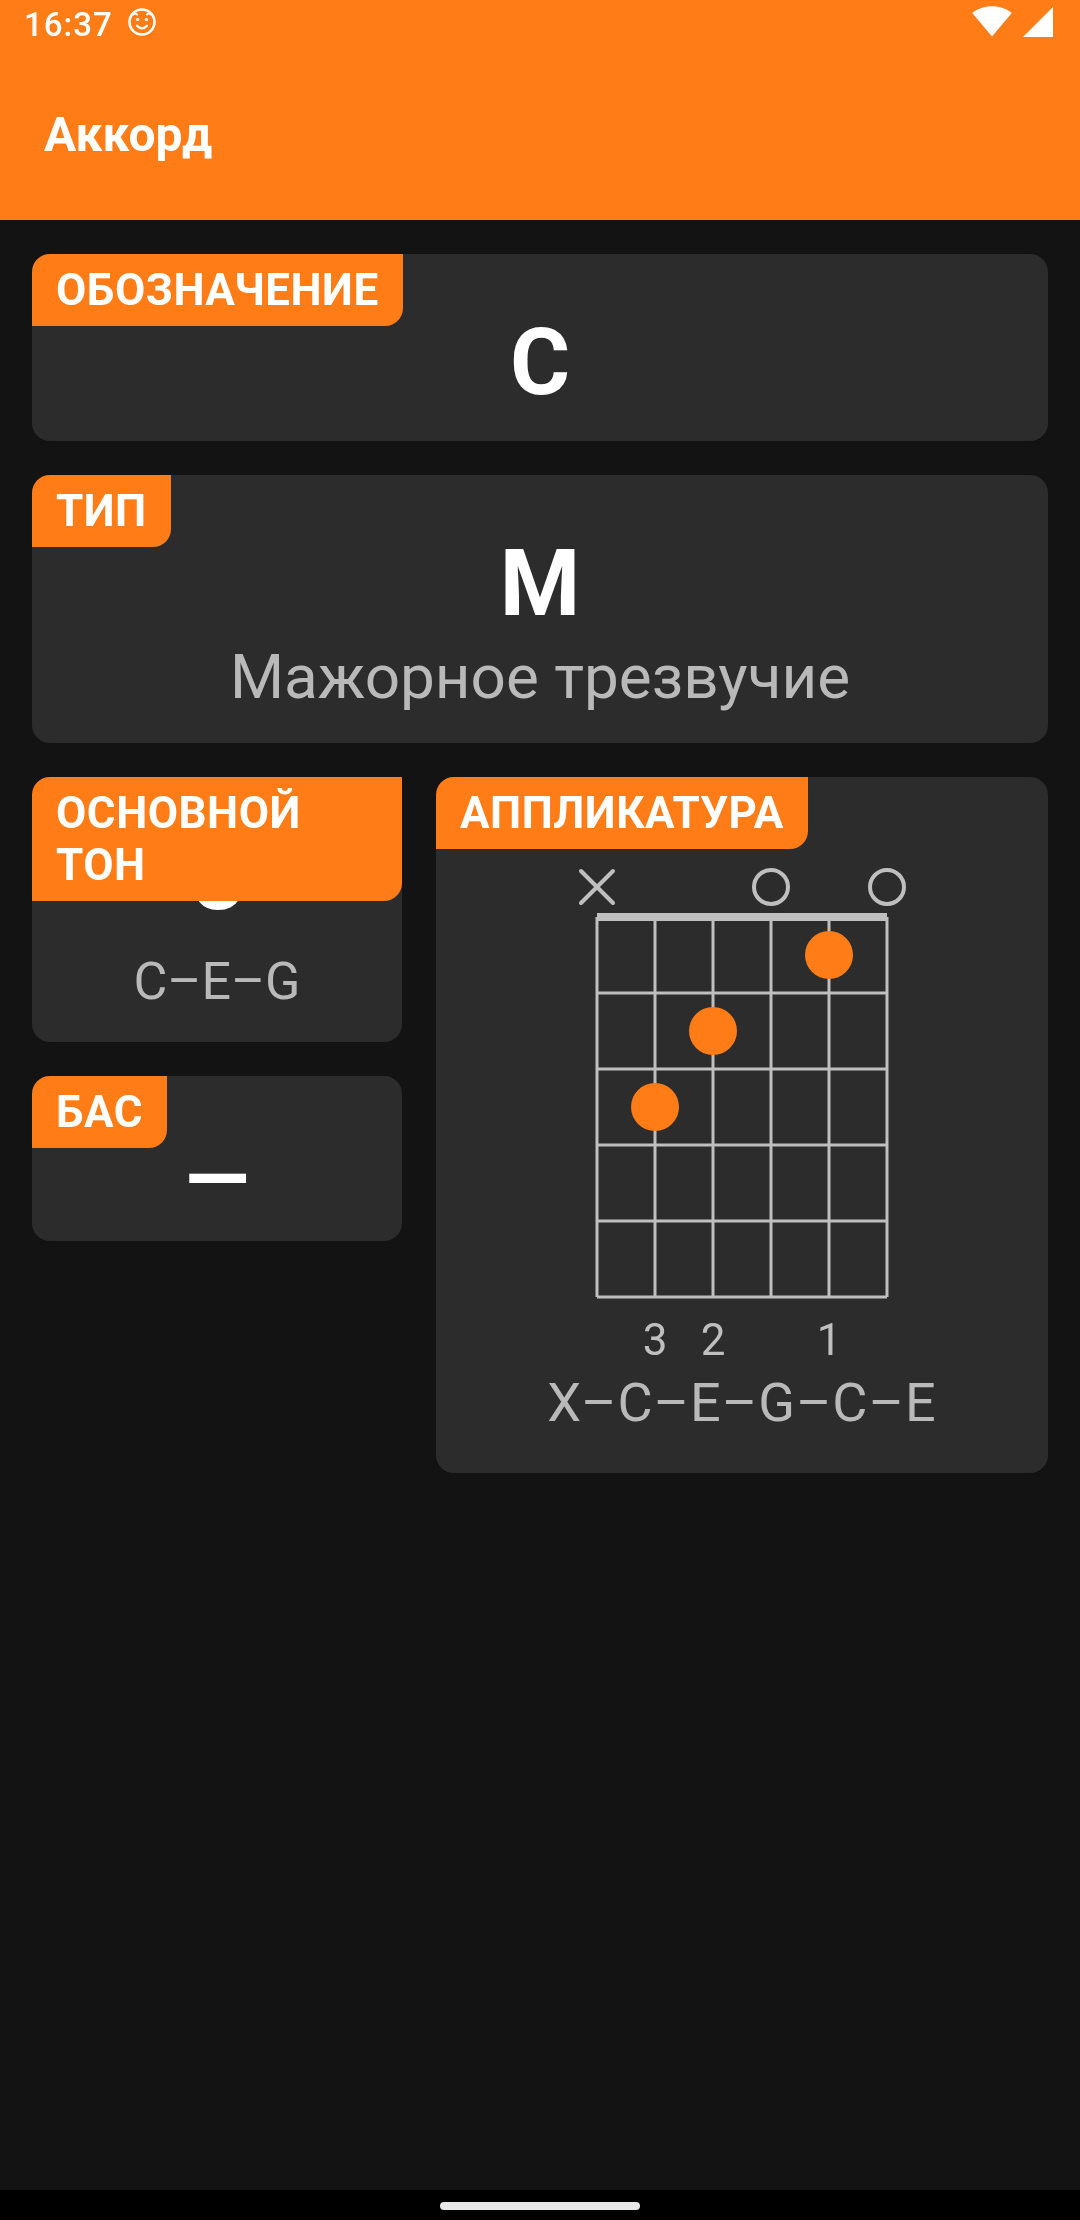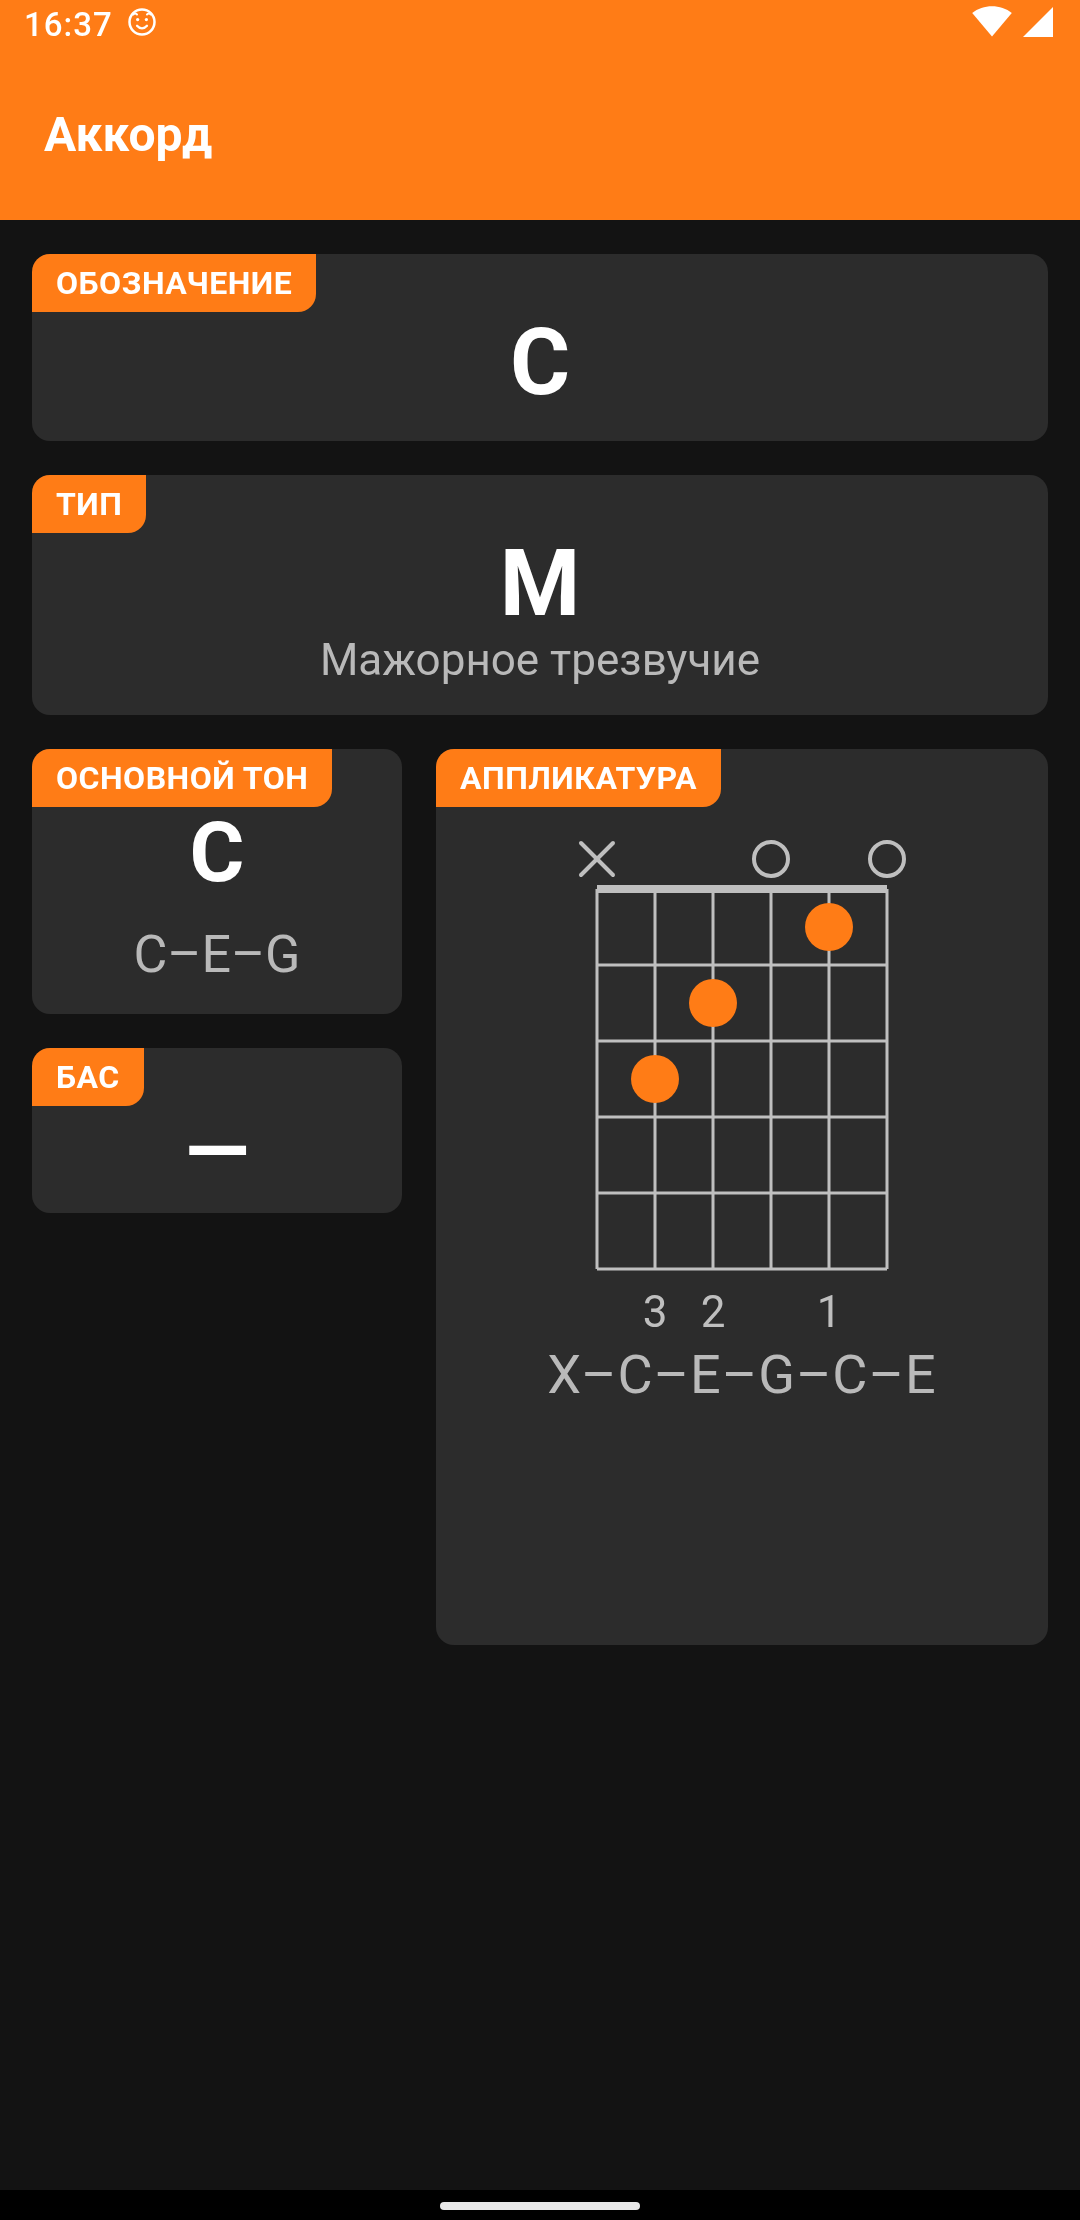--- a/index.html
+++ b/index.html
@@ -56,60 +56,61 @@
     border-radius: 18px;
     position: relative;
     margin-bottom: 34px;
   }
   .tag {
     position: absolute;
     top: 0;
     left: 0;
     background: #ff7c16;
     color: #fff;
-    font-size: 32px;
+    font-size: 44px;
     font-weight: 700;
     padding: 10px 24px 10px 24px;
     border-radius: 18px 0 18px 0;
     letter-spacing: 0.5px;
   }
   .card-body {
     padding-top: 58px;
     padding-bottom: 28px;
     text-align: center;
   }
   .value-big {
     color: #fff;
     font-size: 92px;
     font-weight: 700;
     line-height: 1.1;
   }
   .value-sub {
     color: #b9b9b9;
-    font-size: 44px;
+    font-size: 62px;
     font-weight: 400;
+    margin-top: 6px;
     line-height: 1.2;
   }
   .row {
     display: flex;
     gap: 34px;
     justify-content: center;
   }
   .col-left {
     width: 370px;
     display: flex;
     flex-direction: column;
   }
   .col-right {
     flex: 1;
   }
   .card.small .value-big { font-size: 84px; }
   .card.small .value-sub { font-size: 52px; }
   .applic-card {
-    height: 896px;
+    height: 696px;
   }
   .applic-body {
     padding-top: 80px;
     padding-bottom: 20px;
     text-align: center;
   }
   .fretboard-wrap {
     display:flex;
     flex-direction:column;
     align-items:center;

